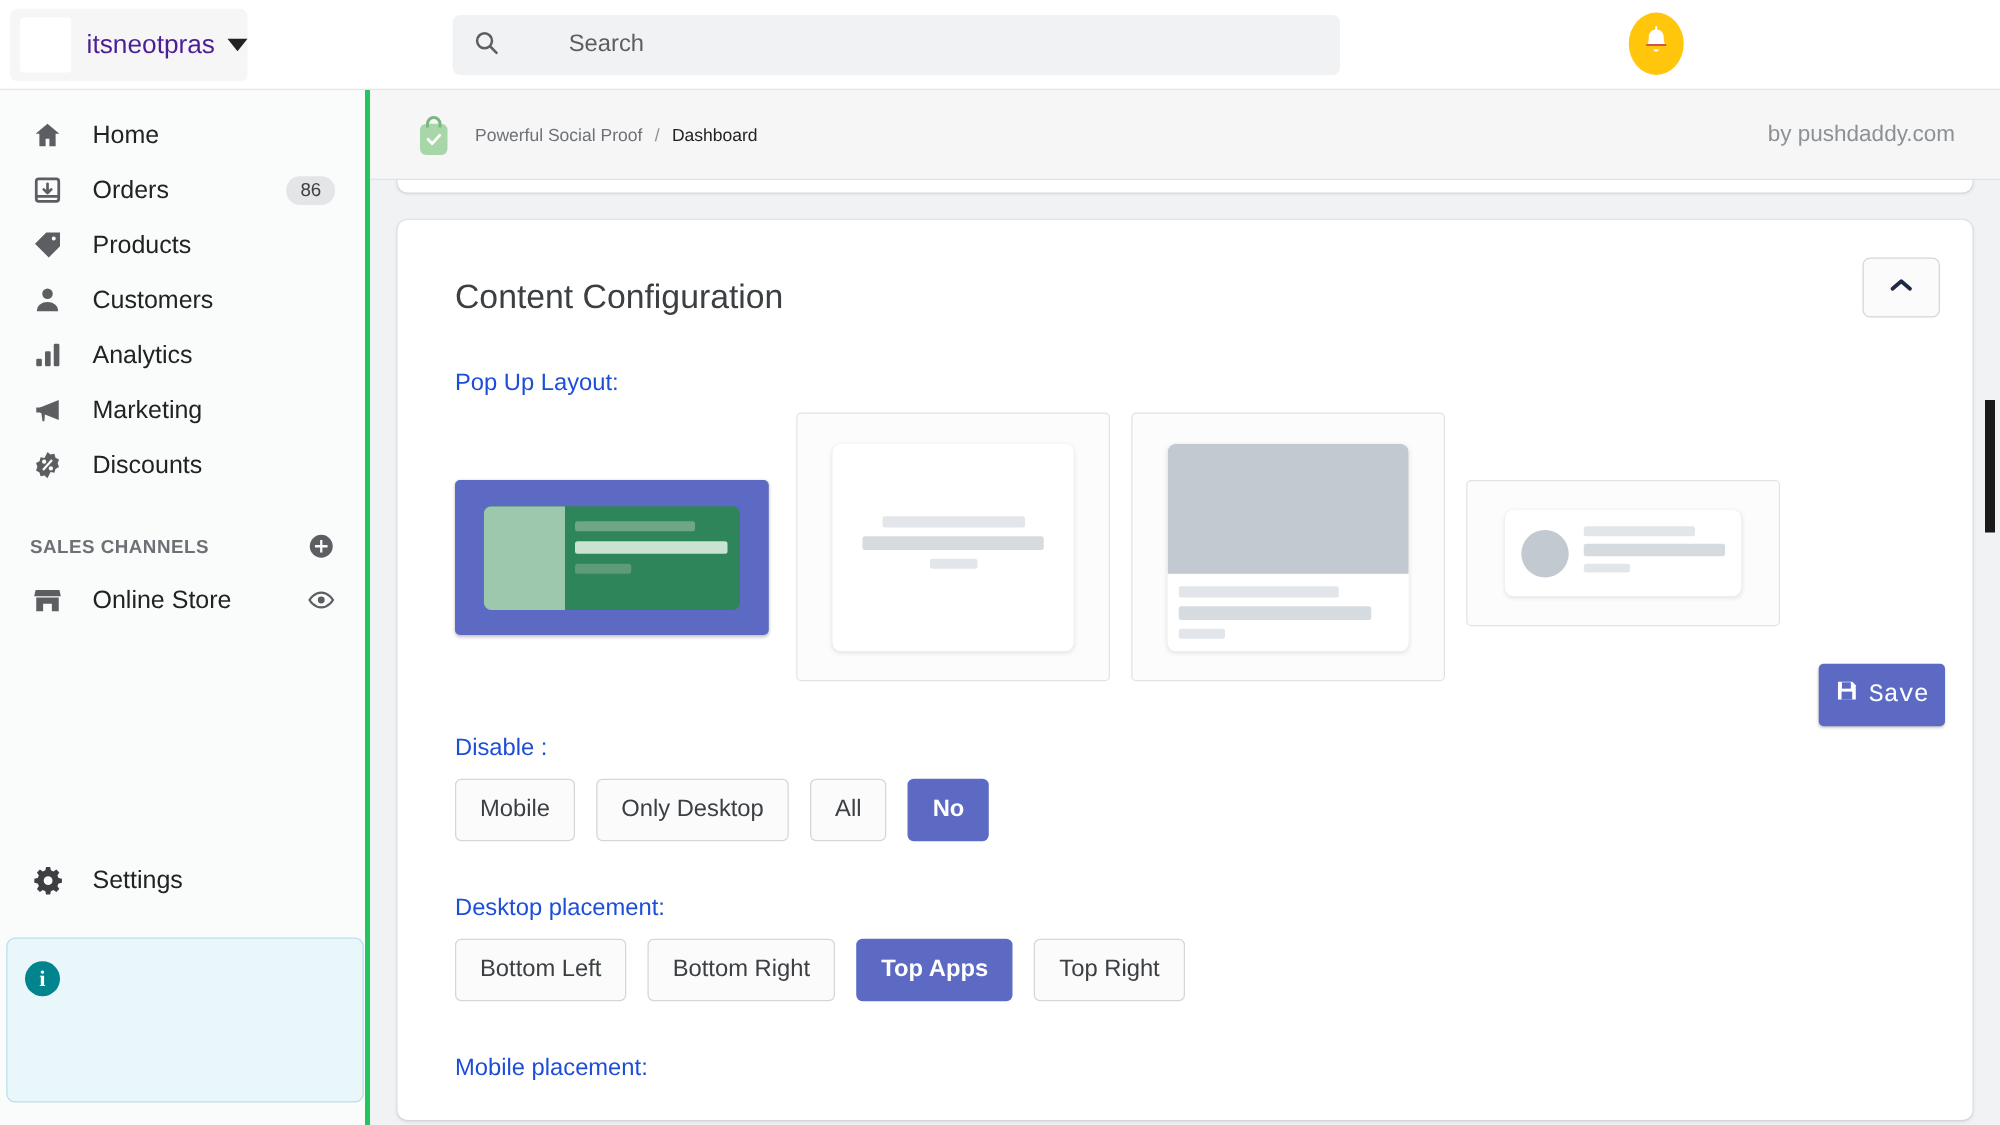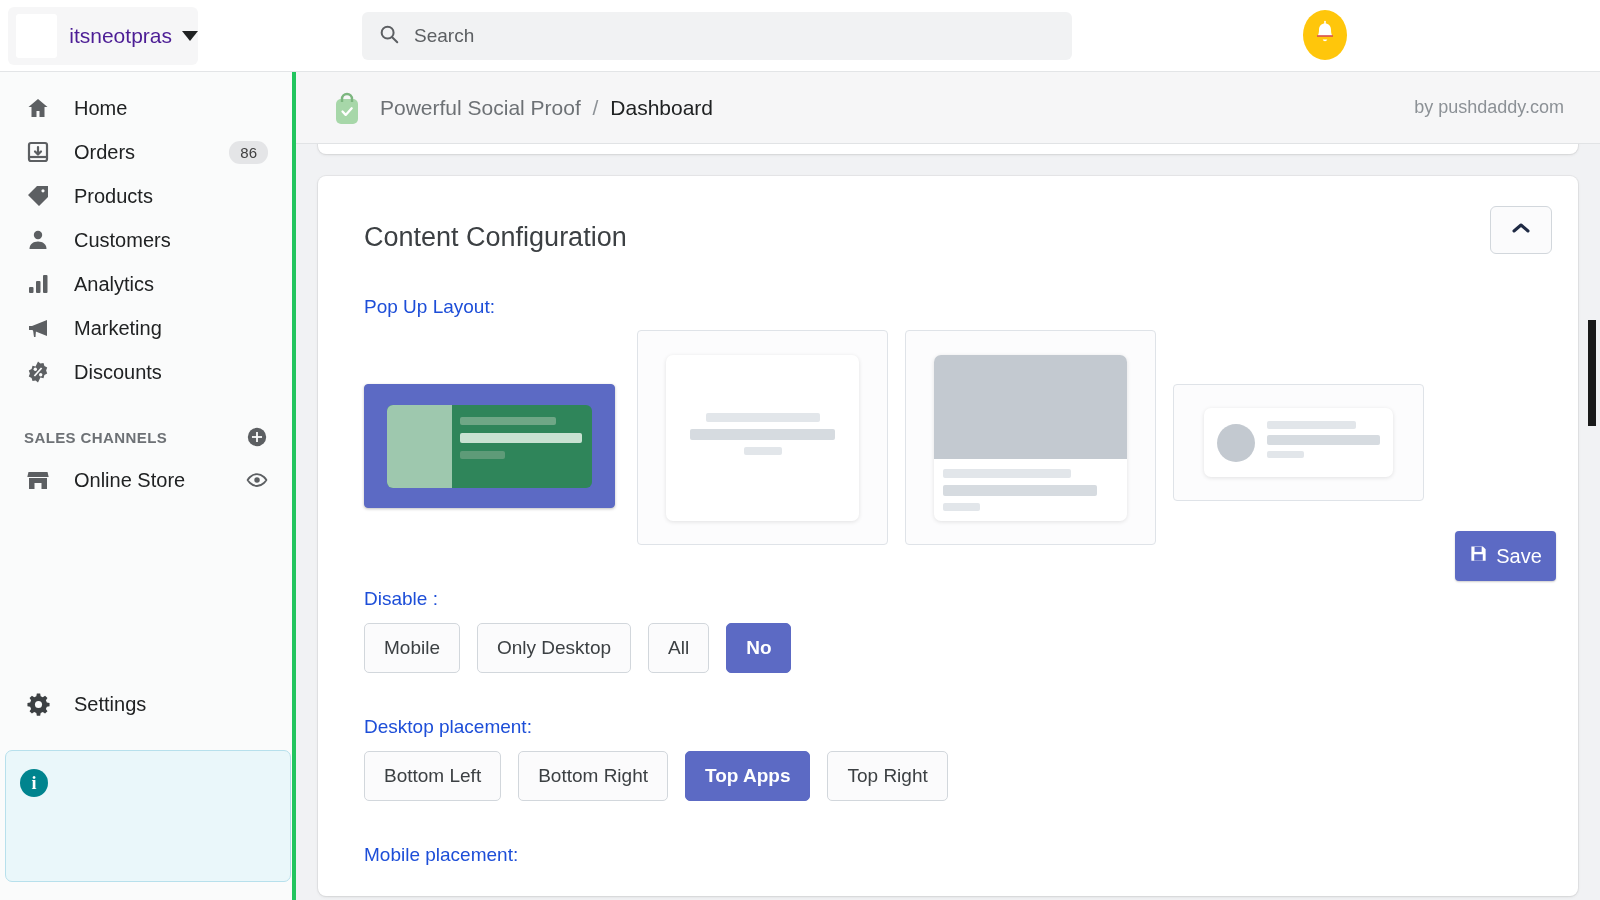--- a/index.html
+++ b/index.html
@@ -34,20 +34,21 @@
     border-left: 8px solid transparent;
     border-right: 8px solid transparent;
     border-top: 10px solid #202223;
   }
   .search-wrap {
     position: absolute; left: 362px; top: 12px;
     width: 710px; height: 48px;
     background: #f1f2f3; border-radius: 6px;
     display: flex; align-items: center; padding: 0 16px;
     cursor: text;
+    gap: 41px;
   }
   .search-text {
     font-size: 19px; color: #5c5f62; margin-left: 14px;
   }
   .bell-btn {
     position: absolute; left: 1303px; top: 10px;
     width: 44px; height: 50px; border-radius: 50%;
     background: #ffc60b; display: flex; align-items: center;
     justify-content: center; cursor: pointer;
   }
@@ -113,21 +114,21 @@
   .banner-text a { color: #202223; text-decoration: underline; }
 
   
   .page-header {
     position: absolute; left: 296px; top: 72px;
     width: 1304px; height: 72px; background: #f6f6f7;
     display: flex; align-items: center; padding: 0 36px;
     border-bottom: 1px solid #e1e3e5;
   }
   .bag-icon { width: 30px; height: 34px; }
-  .crumb { margin-left: 18px; font-size: 21px; color: #6d7175; }
+  .crumb { margin-left: 18px; font-size: 14px; color: #6d7175; }
   .crumb .sep { margin: 0 6px; color: #8c9196; }
   .crumb .cur { color: #202223; }
   .byline { margin-left: auto; font-size: 18px; color: #8c9196; }
 
   
   .content {
     position: absolute; left: 296px; top: 144px;
     width: 1304px; height: 756px; background: #f1f2f4;
     overflow: hidden;
   }
@@ -201,21 +202,21 @@
     font-family: "Liberation Sans", sans-serif;
   }
   .opt-btn.active {
     background: #5c6ac4; border-color: #5c6ac4; color: #fff; font-weight: 700;
   }
   .save-btn {
     position: absolute; right: 22px; top: 355px;
     width: 101px; height: 50px; background: #5c6ac4; color: #fff;
     border: none; border-radius: 4px; font-size: 20px;
     display: flex; align-items: center; justify-content: center; gap: 8px;
-    cursor: pointer; font-family: Liberation Sans, sans-serif;
+    cursor: pointer; font-family: Liberation Mono, monospace;
     box-shadow: 0 1px 2px rgba(0,0,0,.2);
   }
   .scrollbar-thumb {
     position: absolute; right: 4px; top: 320px;
     width: 8px; height: 106px; background: #1a1a1a; border-radius: 0;
     cursor: pointer;
   }
 </style>
 </head>
 <body>

